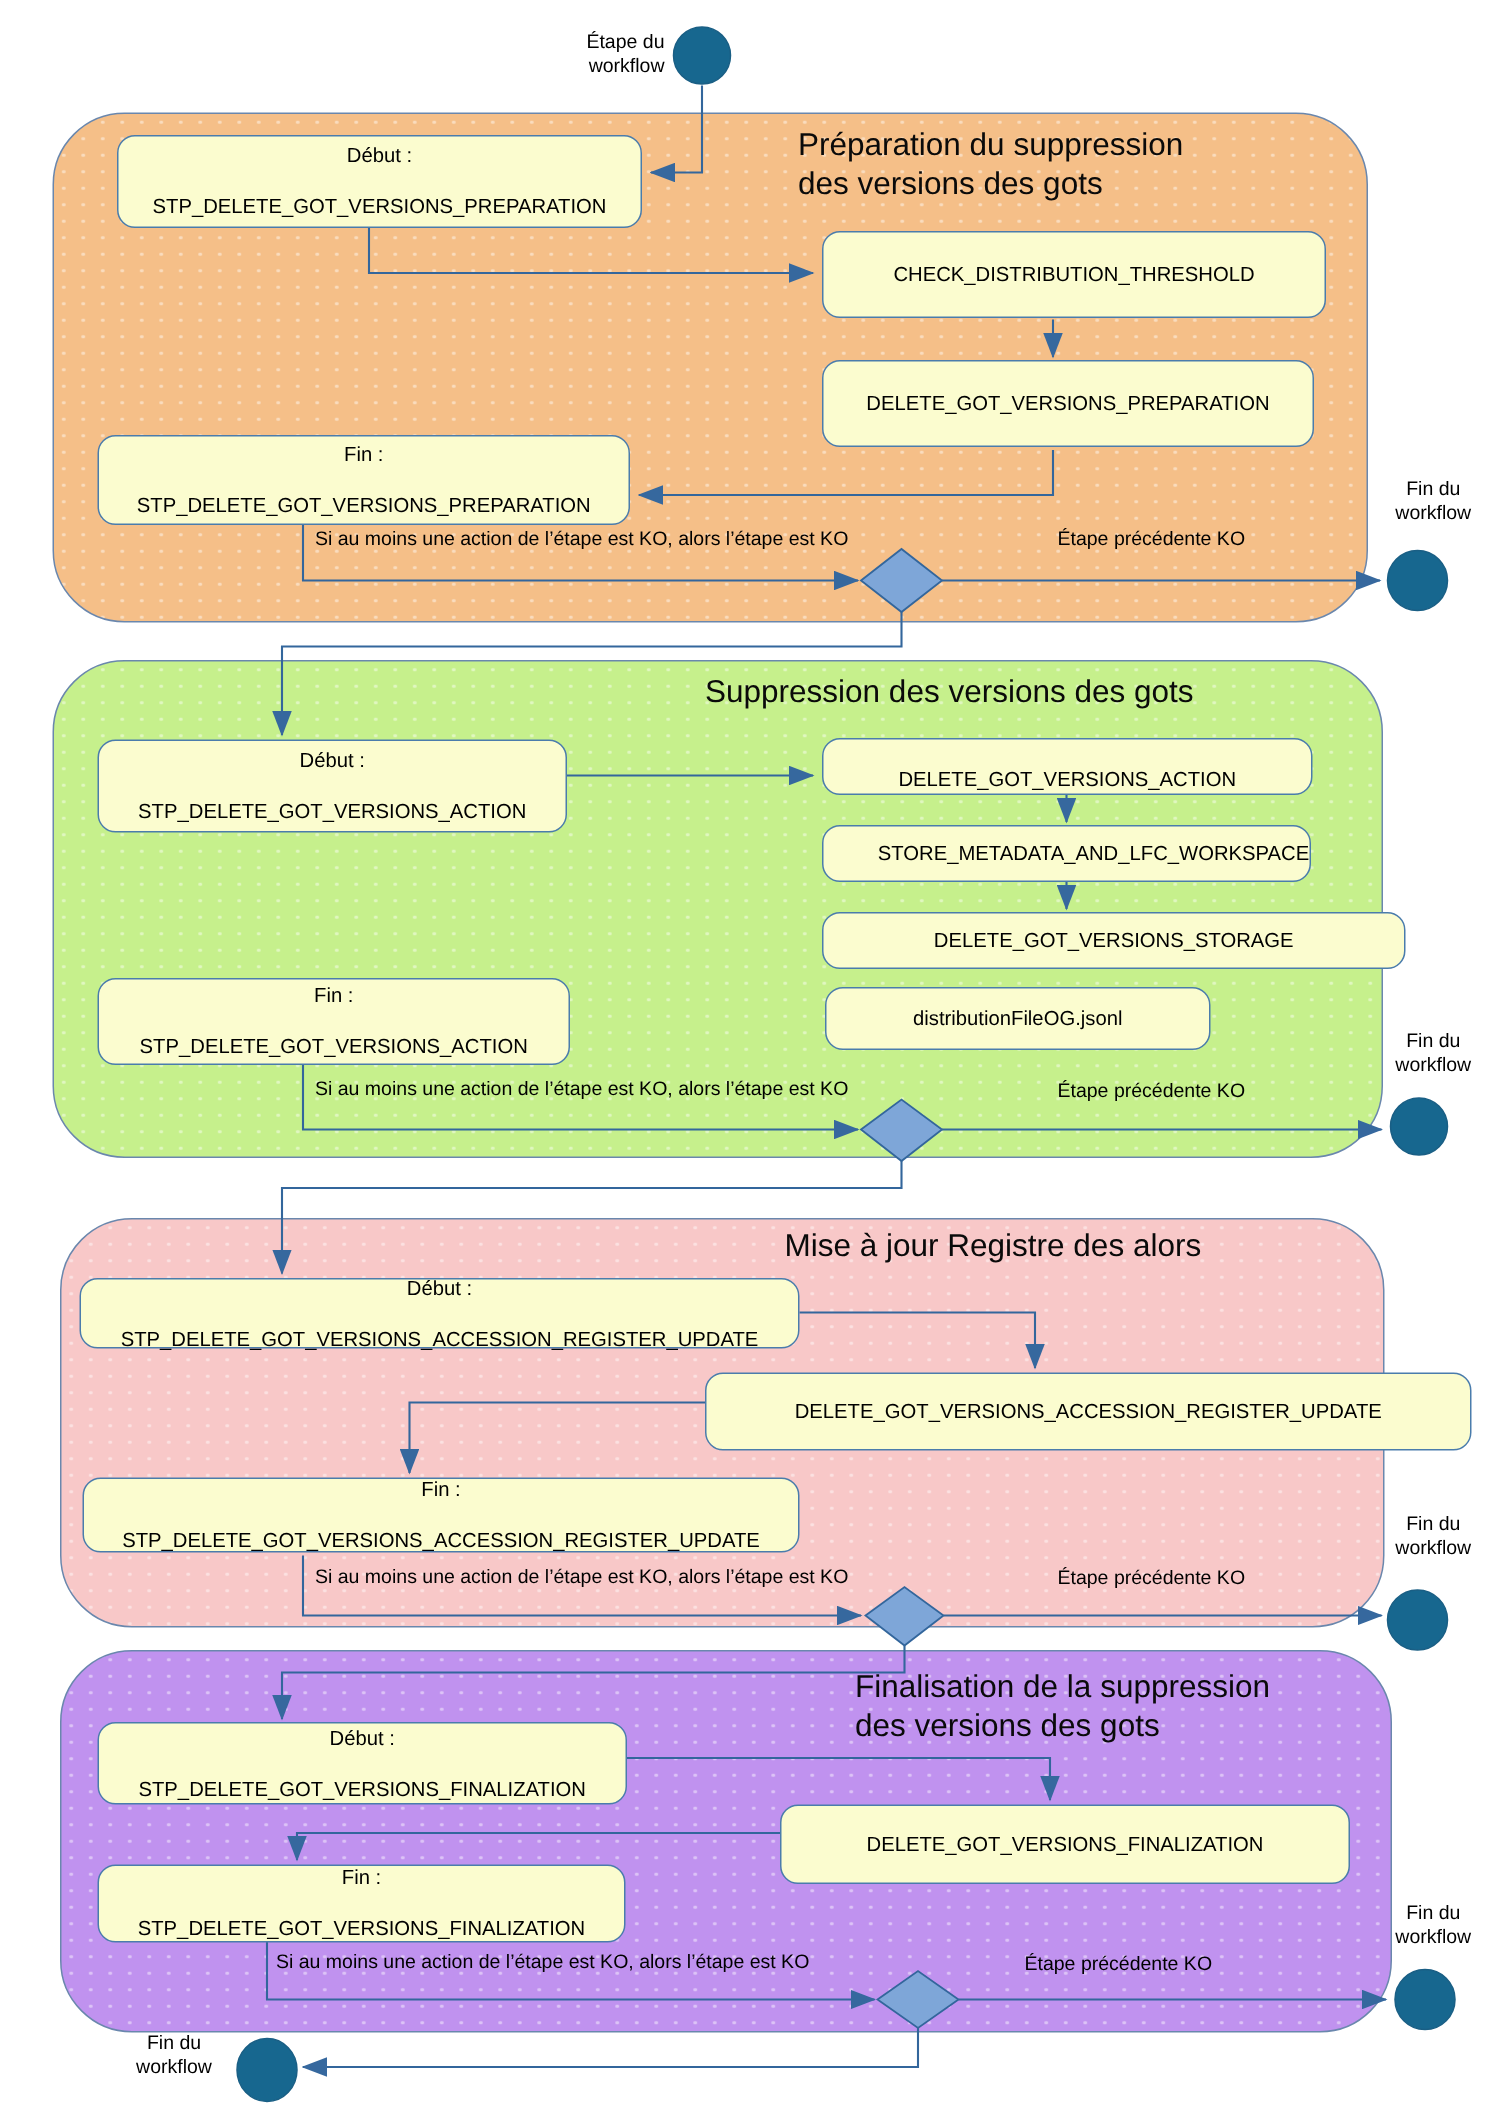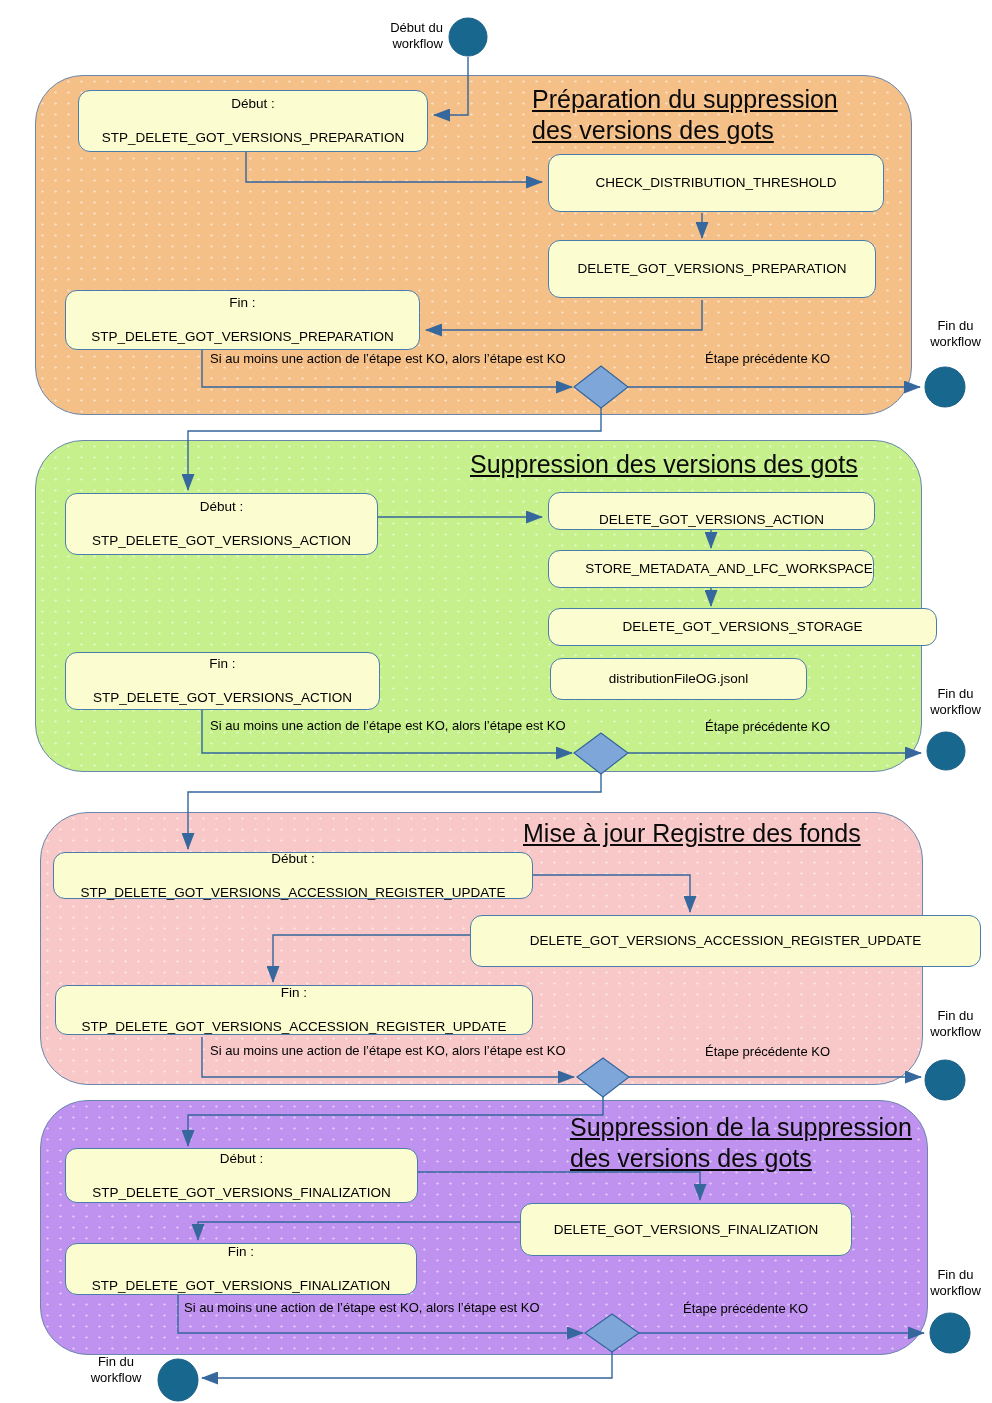--- a/index.html
+++ b/index.html
@@ -10,21 +10,21 @@
   .section{
     position:absolute;border:1px solid #6a87ad;border-radius:48px;box-sizing:border-box;
     background-image:radial-gradient(rgba(255,255,255,.45) 1px, transparent 1.6px);
     background-size:13px 11px;
   }
   .sec1{background-color:#f5bf88;}
   .sec2{background-color:#c6f08c;}
   .sec3{background-color:#f8c8c8;}
   .sec4{background-color:#c092ef;}
   .section-title{
-    position:absolute;font-size:25px;line-height:1.25;color:#0a0a0a;white-space:nowrap;text-decoration:underline;
+    position:absolute;font-size:21px;line-height:1.25;color:#0a0a0a;white-space:nowrap;
   }
   .node{
     position:absolute;background:#fbfccf;border:1.4px solid #4a7cac;border-radius:12px;
     box-sizing:border-box;display:flex;flex-direction:column;align-items:center;justify-content:center;
     font-size:13.5px;line-height:1.3;text-align:center;z-index:3;white-space:nowrap;gap:16px;
   }
   .lbl{position:absolute;font-size:13px;line-height:1.25;z-index:3;}
   svg.wires{position:absolute;left:0;top:0;z-index:2;}
 </style>
 </head>
@@ -38,24 +38,24 @@
   <div class="section sec4" style="left:40px;top:1100px;width:888px;height:255px;"></div>
 
   <div class="section-title" style="left:532px;top:84px;">
     <div>Préparation du suppression</div>
     <div>des versions des gots</div>
   </div>
   <div class="section-title" style="left:470px;top:449px;">
     <div>Suppression des versions des gots</div>
   </div>
   <div class="section-title" style="left:523px;top:818px;">
-    <div>Mise à jour Registre des fonds</div>
+    <div>Mise à jour Registre des alors</div>
   </div>
   <div class="section-title" style="left:570px;top:1112px;">
-    <div>Suppression de la suppression</div>
+    <div>Finalisation de la suppression</div>
     <div>des versions des gots</div>
   </div>
 
   <svg class="wires" width="992" height="1403" viewBox="0 0 992 1403">
     <defs>
       <marker id="arr" markerUnits="userSpaceOnUse" markerWidth="17" markerHeight="13" refX="16" refY="6.5" orient="auto">
         <path d="M0,0 L17,6.5 L0,13 z" fill="#36689e"></path>
       </marker>
     </defs>
     <g fill="none" stroke="#33669c" stroke-width="1.4">
@@ -144,30 +144,30 @@
   </div>
   <div class="node" style="left:55px;top:985px;width:478px;height:50px;">
     <span>Fin :</span>
     <span>STP_DELETE_GOT_VERSIONS_ACCESSION_REGISTER_UPDATE</span>
   </div>
 
   <div class="node" style="left:65px;top:1148px;width:353px;height:55px;">
     <span>Début :</span>
     <span>STP_DELETE_GOT_VERSIONS_FINALIZATION</span>
   </div>
-  <div class="node" style="left:520px;top:1203px;width:332px;height:53px;">
+  <div class="node" style="left:520px;top:1203px;width:380px;height:53px;">
     <span>DELETE_GOT_VERSIONS_FINALIZATION</span>
   </div>
   <div class="node" style="left:65px;top:1243px;width:352px;height:52px;">
     <span>Fin :</span>
     <span>STP_DELETE_GOT_VERSIONS_FINALIZATION</span>
   </div>
 
   <div class="lbl" style="left:343px;top:20px;width:100px;text-align:right;">
-    <div>Début du</div>
+    <div>Étape du</div>
     <div>workflow</div>
   </div>
   <div class="lbl" style="left:913px;top:318px;width:85px;text-align:center;">
     <div>Fin du</div>
     <div>workflow</div>
   </div>
   <div class="lbl" style="left:913px;top:686px;width:85px;text-align:center;">
     <div>Fin du</div>
     <div>workflow</div>
   </div>

